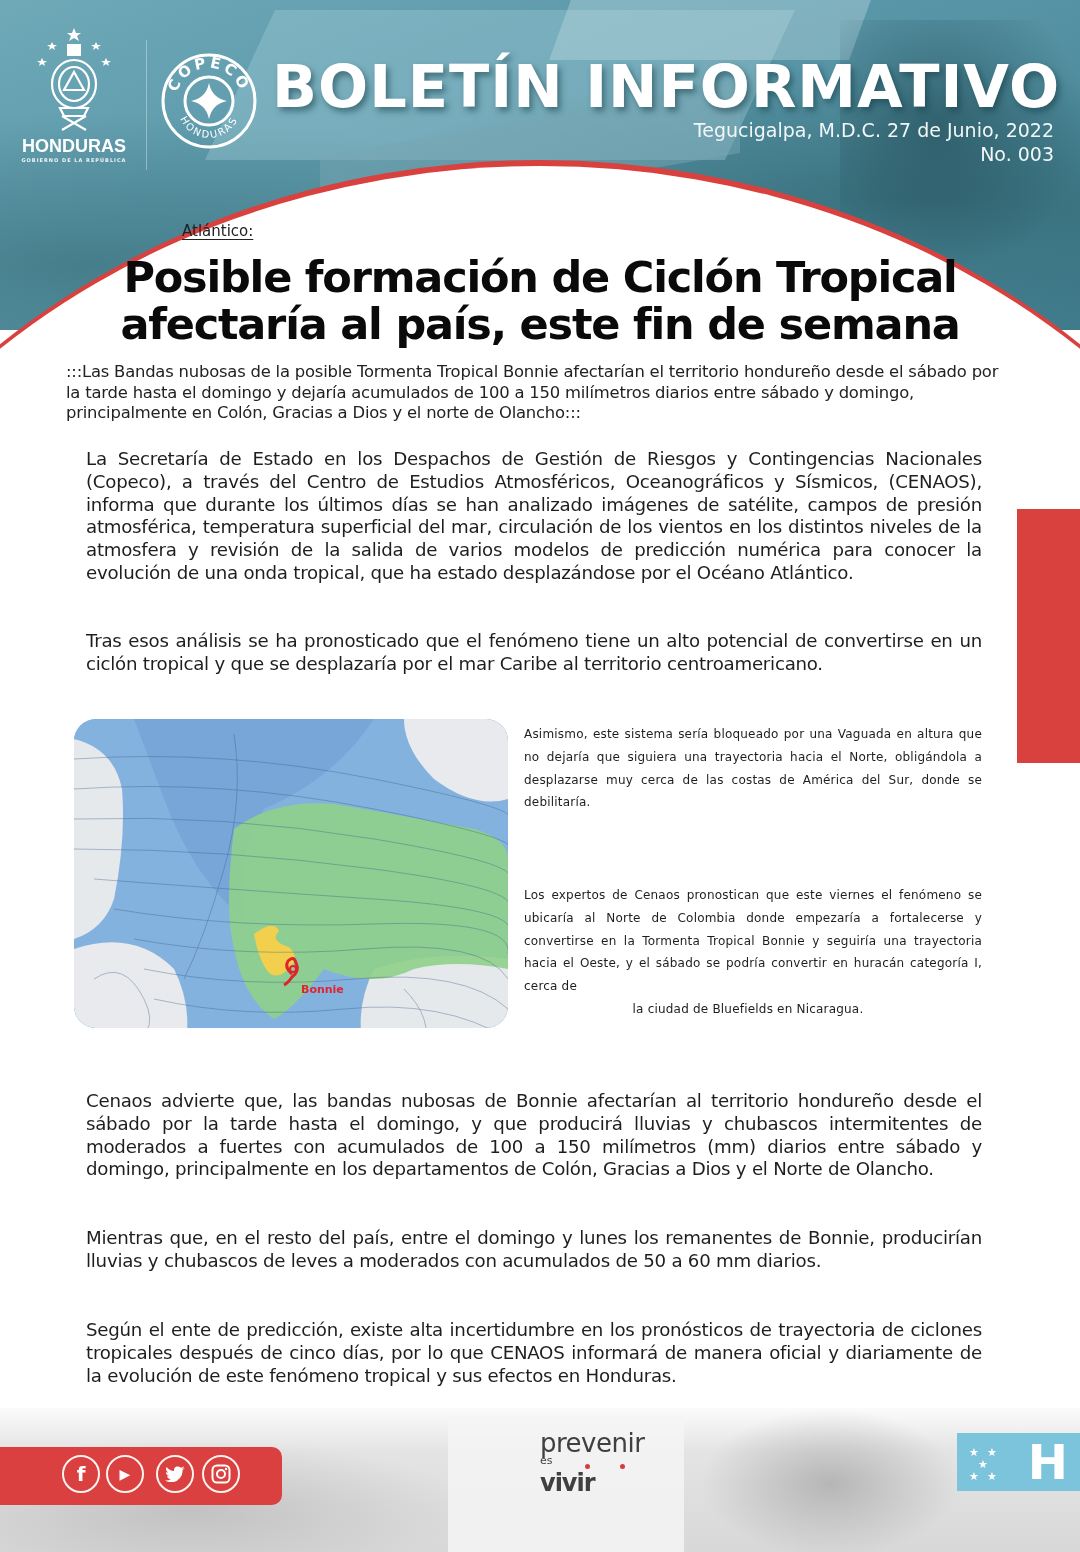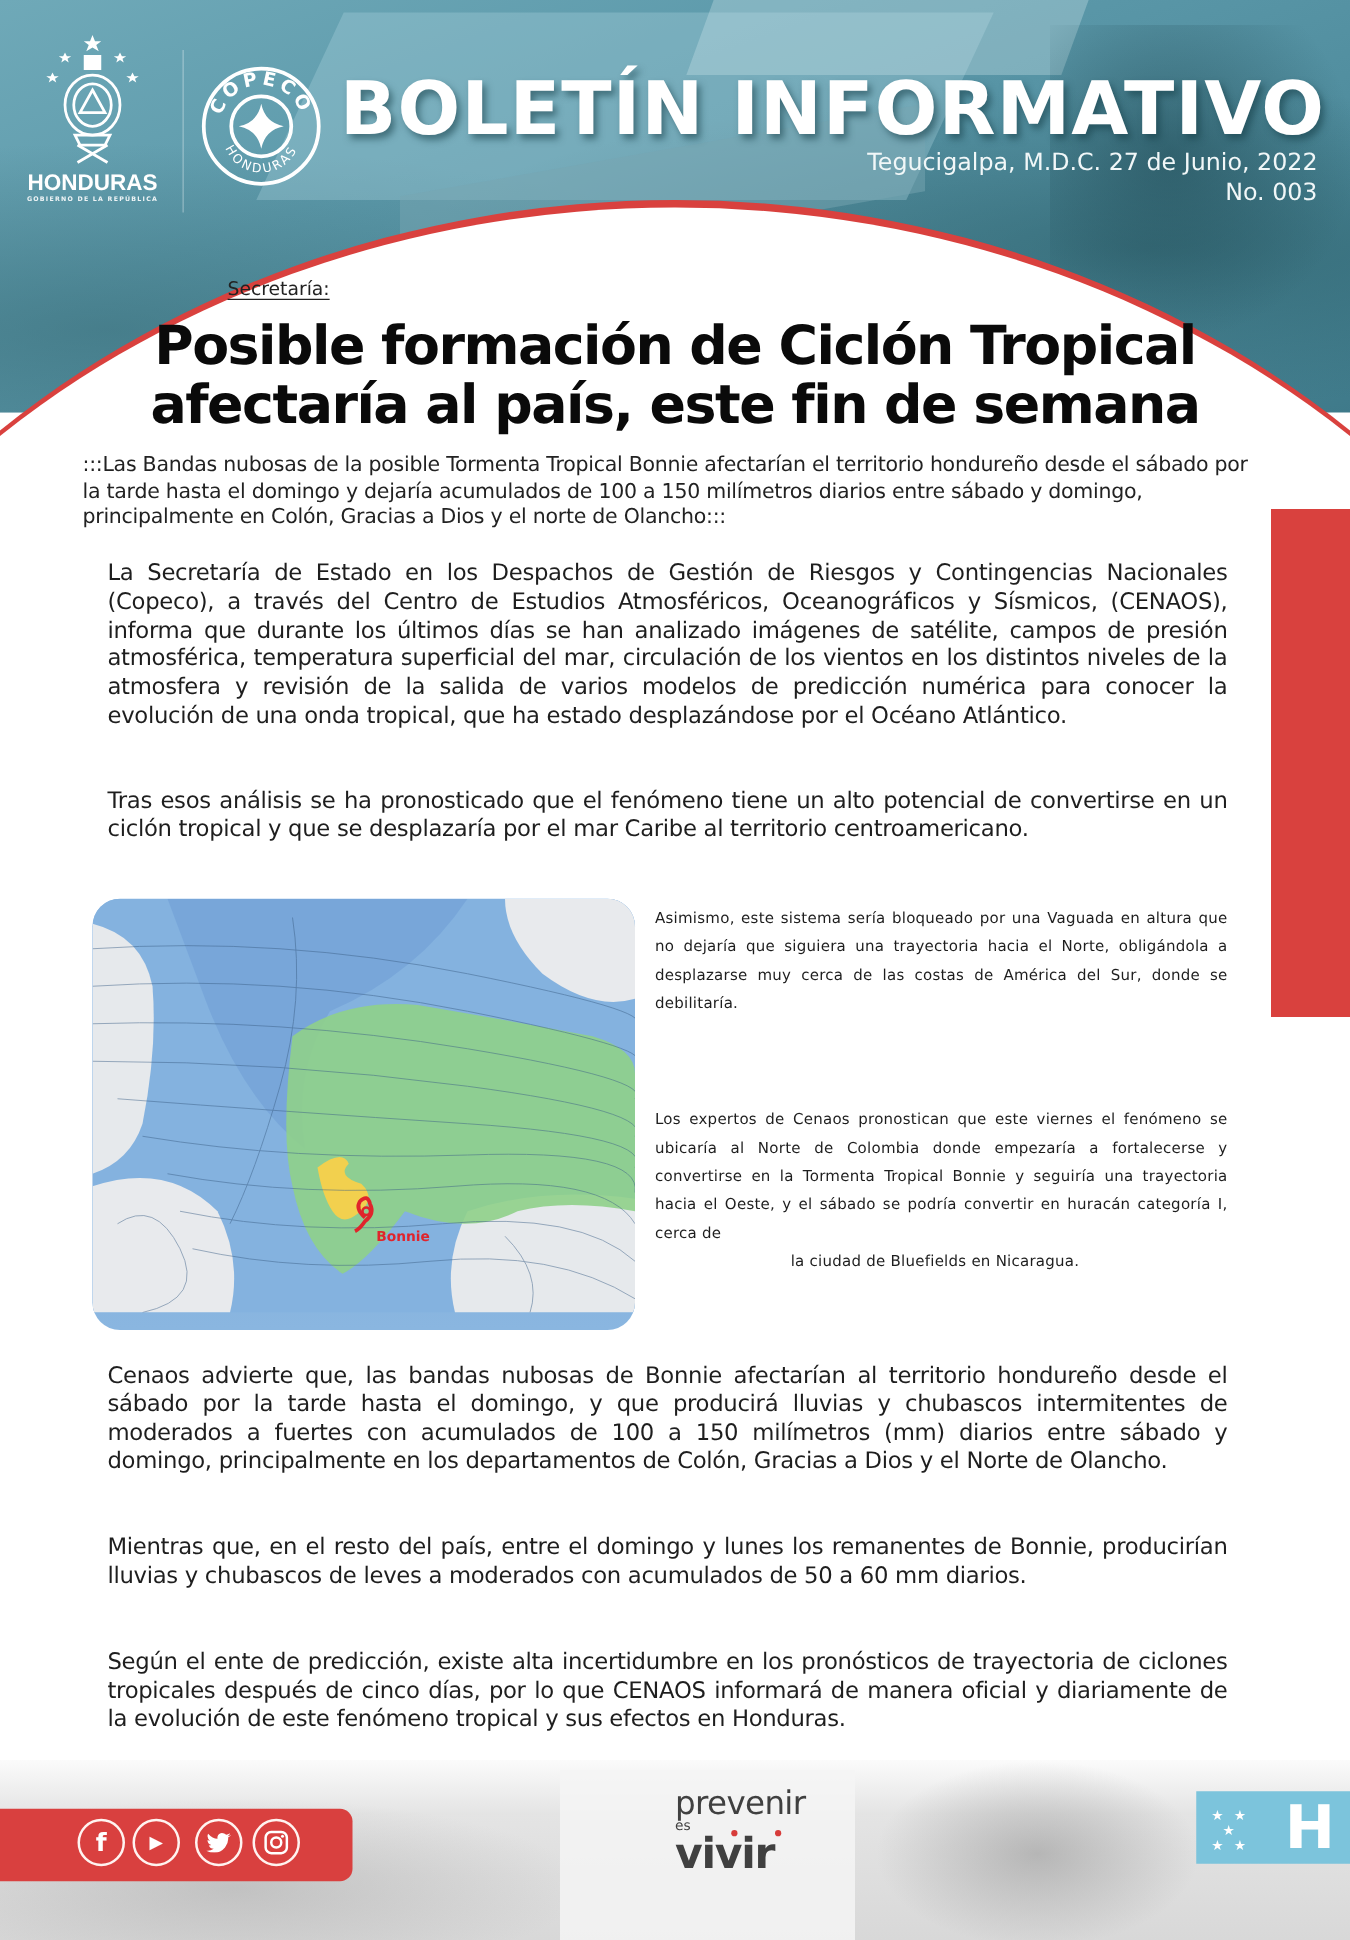--- a/index.html
+++ b/index.html
@@ -78,21 +78,21 @@
     position:absolute; left:524px; width:458px; text-align:justify;
     font-family:"DejaVu Sans", sans-serif; font-size:12px; line-height:22.8px; color:#1e1e1e;
     letter-spacing:0.2px;
   }
   .p3 { top:723px; }
   .p4 { top:884px; }
   .p4 .last { display:block; margin-left:-10px; text-align:center; }
 
   
   .map {
-    position:absolute; left:74px; top:719px; width:434px; height:345px;
+    position:absolute; left:74px; top:719px; width:434px; height:309px;
     border-radius:22px; overflow:hidden;
     background: linear-gradient(180deg, #8db8e3 0%, #7eaddd 50%, #8ab6e0 100%);
   }
   .map svg { display:block; }
 
   
   .footer {
     position:absolute; left:0; top:1408px; width:1080px; height:144px;
     background: linear-gradient(180deg, rgba(235,235,235,0.2) 0%, #e4e4e4 30%, #d8d8d8 100%);
     overflow:hidden;
@@ -108,21 +108,21 @@
     position:absolute; top:1455px; width:38px; height:38px; border-radius:50%;
     border:2px solid #fff3f0; box-sizing:border-box; color:#fff;
     display:flex; align-items:center; justify-content:center;
     font-family:"DejaVu Sans", sans-serif; font-weight:bold; font-size:20px;
   }
   .slogan { position:absolute; left:540px; top:1430px; width:130px; text-align:left; color:#404040; }
   .slogan .a { font-size:26px; line-height:26px; font-family:"DejaVu Sans", sans-serif; letter-spacing:-0.5px; }
   .slogan .b { font-size:11px; line-height:10px; position:relative; }
   .slogan .b::before, .slogan .b::after { content:""; position:absolute; top:8px; width:5px; height:5px; border-radius:50%; background:#d73c3a; }
   .slogan .b::before { left:45px; } .slogan .b::after { right:45px; }
-  .slogan .c { font-size:34px; line-height:34px; font-weight:900; font-family:"DejaVu Sans", sans-serif; letter-spacing:-1px; }
+  .slogan .c { font-size:24px; line-height:34px; font-weight:900; font-family:"DejaVu Sans", sans-serif; letter-spacing:-1px; }
   .flag {
     position:absolute; left:957px; top:1433px; width:123px; height:58px; background:#7cc4dc;
   }
   .flag .h { position:absolute; right:12px; top:2px; color:#fff; font-family:"DejaVu Sans", sans-serif; font-weight:900; font-size:48px; line-height:54px; }
   .flag .star { position:absolute; color:#fff; font-size:11px; line-height:11px; }
 </style>
 </head>
 <body>
 
 <div class="header-bg">
@@ -174,21 +174,21 @@
 </div>
 
 <div class="title">BOLETÍN INFORMATIVO</div>
 <div class="date-line">
   <div>Tegucigalpa, M.D.C. 27 de Junio, 2022</div>
   <div>No. 003</div>
 </div>
 
 <div class="arch"></div>
 
-<div class="precaucion">Secretaría:</div>
+<div class="precaucion">Atlántico:</div>
 <div class="headline">
   <div>Posible formación de Ciclón Tropical</div>
   <div>afectaría al país, este fin de semana</div>
 </div>
 <div class="subhead">:::Las Bandas nubosas de la posible Tormenta Tropical Bonnie afectarían el territorio hondureño desde el sábado por la tarde hasta el domingo y dejaría acumulados de 100 a 150 milímetros diarios entre sábado y domingo, principalmente en Colón, Gracias a Dios y el norte de Olancho:::</div>
 
 <div class="para p1">La Secretaría de Estado en los Despachos de Gestión de Riesgos y Contingencias Nacionales (Copeco), a través del Centro de Estudios Atmosféricos, Oceanográficos y Sísmicos, (CENAOS), informa que durante los últimos días se han analizado imágenes de satélite, campos de presión atmosférica, temperatura superficial del mar, circulación de los vientos en los distintos niveles de la atmosfera y revisión de la salida de varios modelos de predicción numérica para conocer la evolución de una onda tropical, que ha estado desplazándose por el Océano Atlántico.</div>
 <div class="para p2">Tras esos análisis se ha pronosticado que el fenómeno tiene un alto potencial de convertirse en un ciclón tropical y que se desplazaría por el mar Caribe al territorio centroamericano.</div>
 
 <div class="map">

